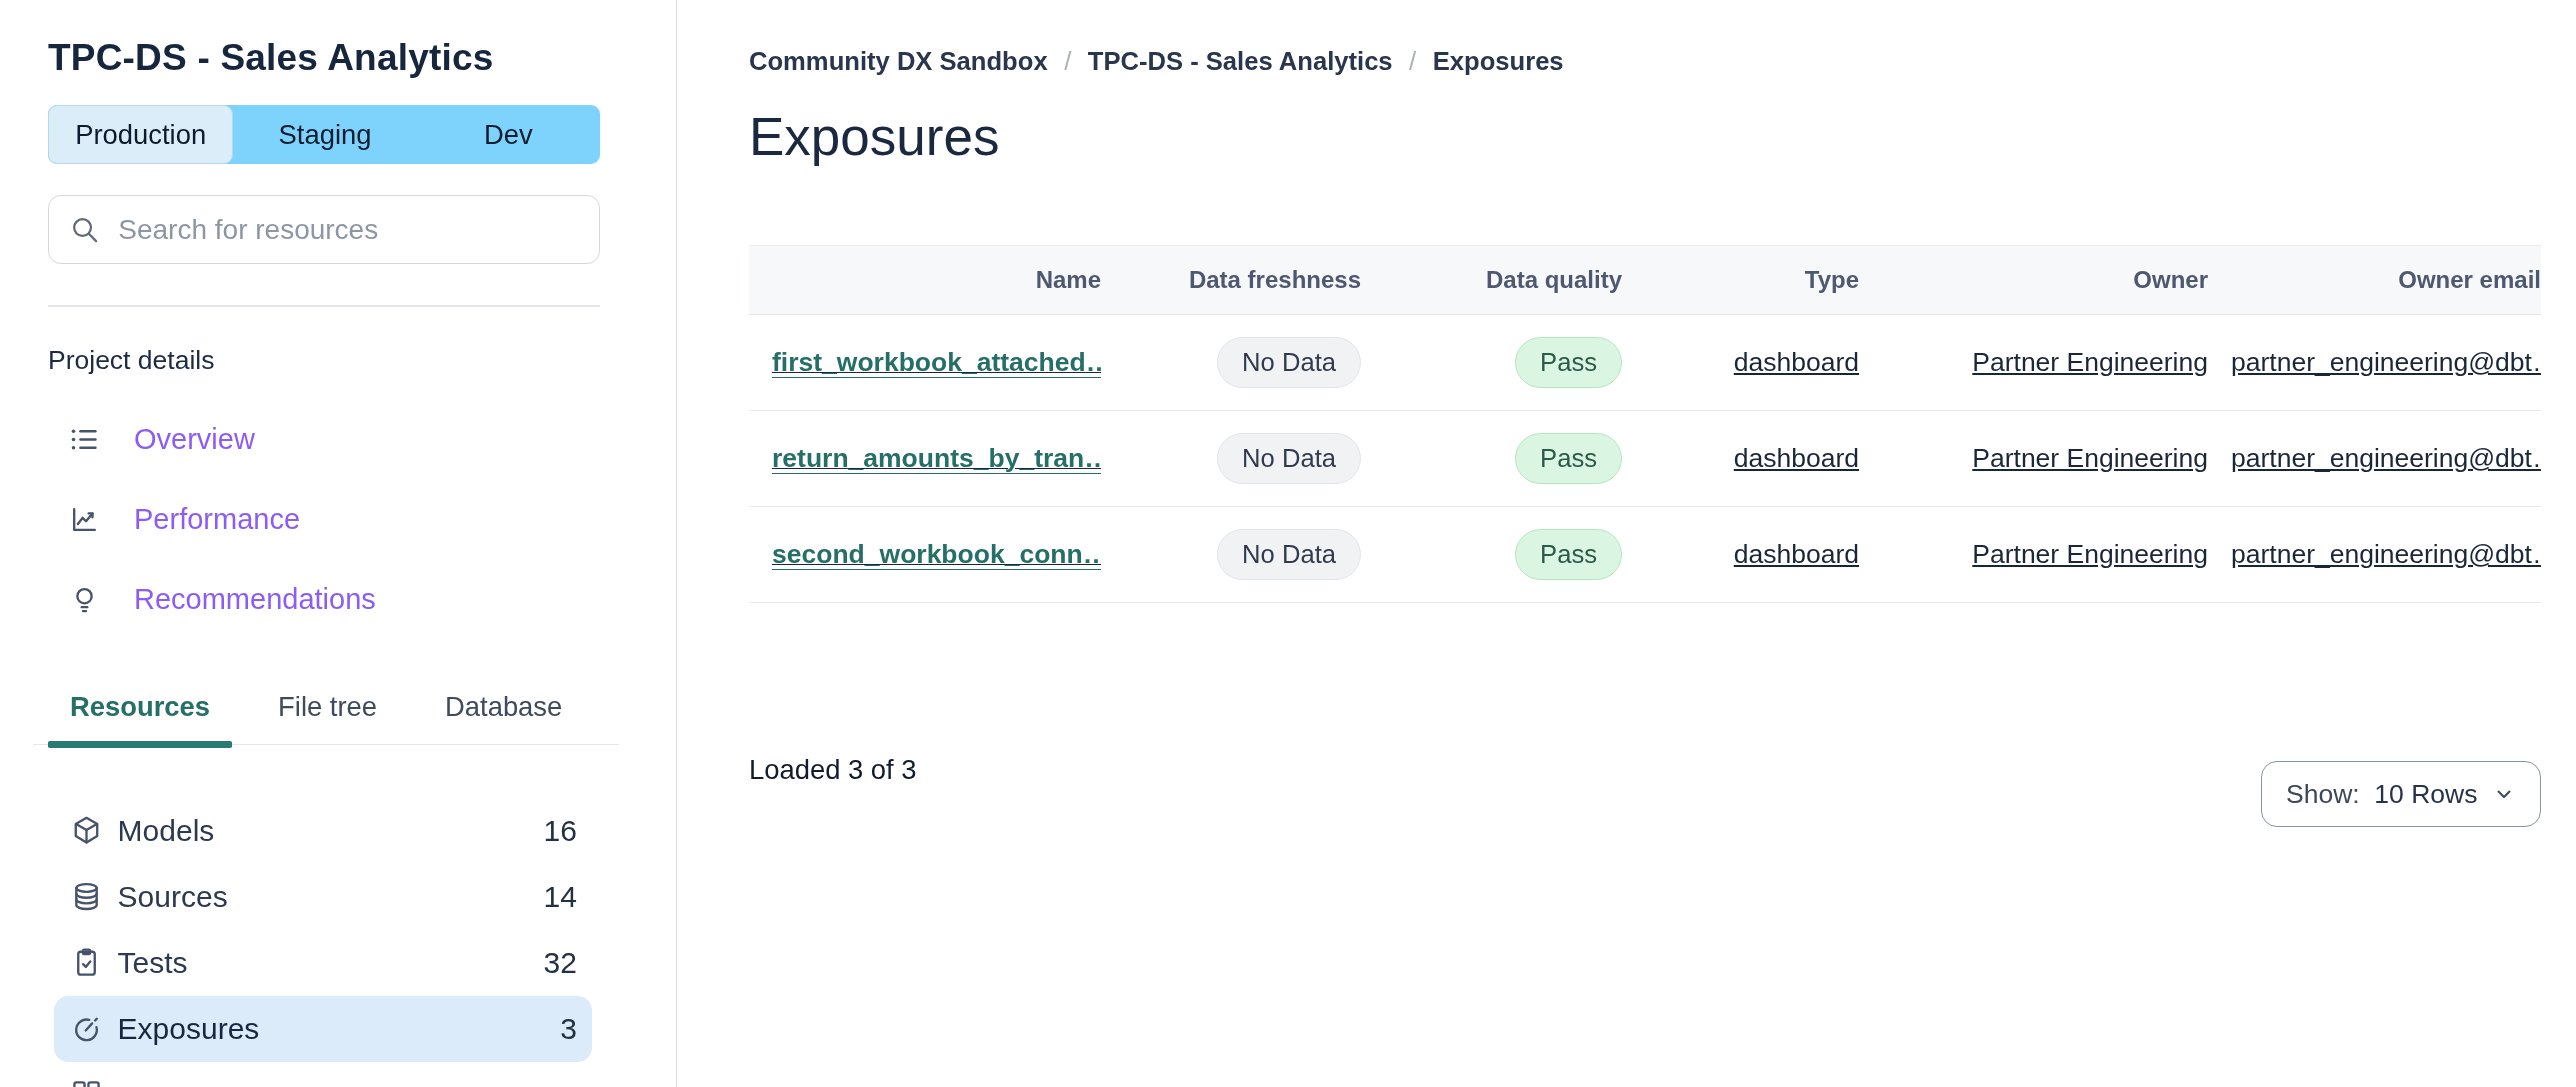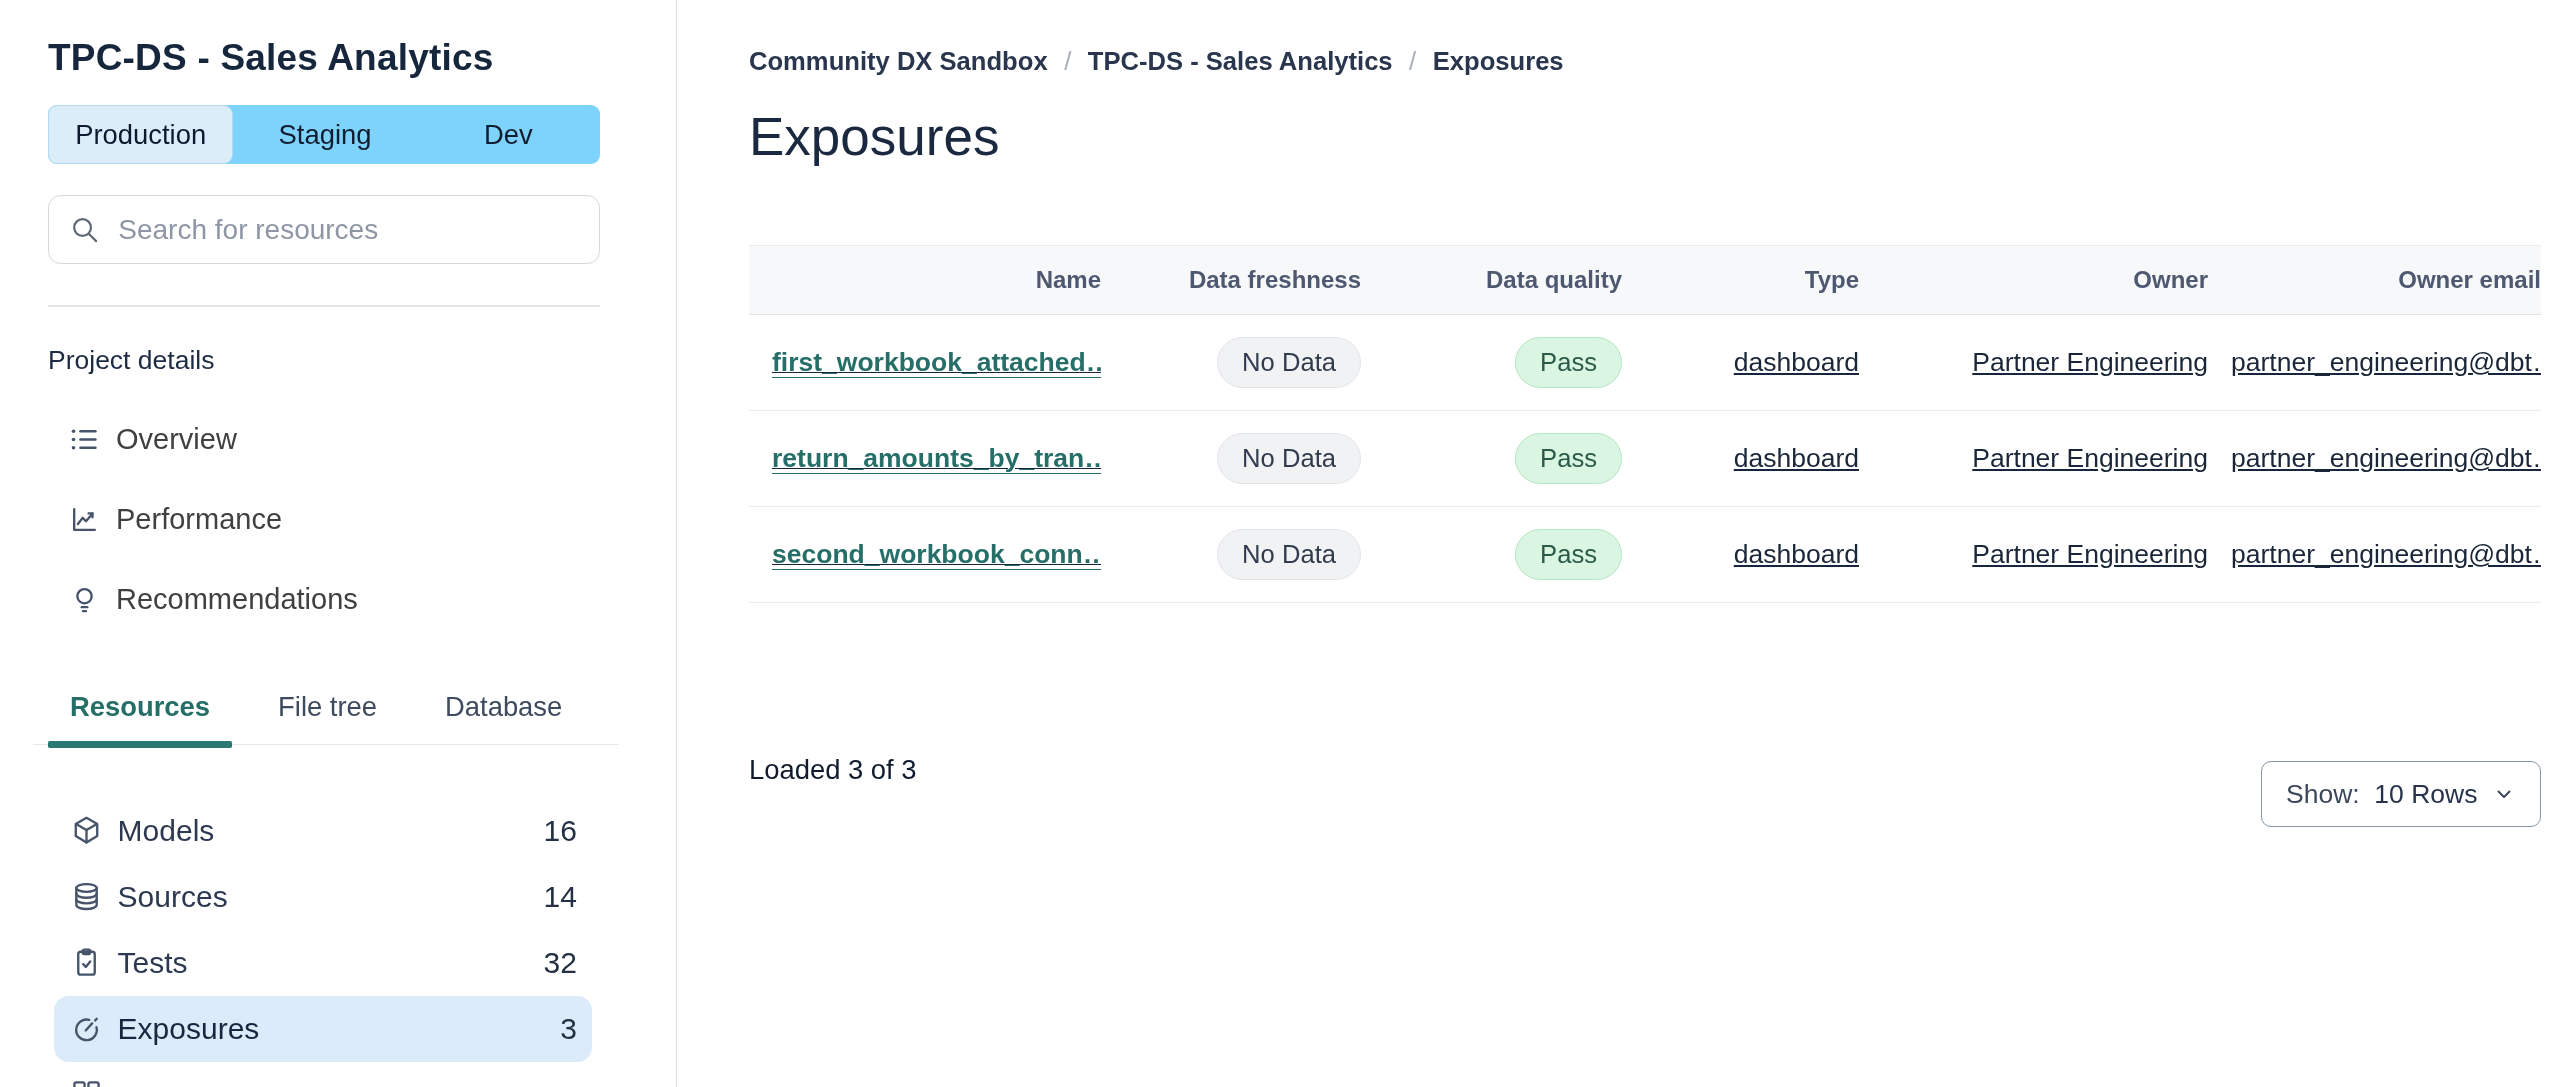--- a/index.html
+++ b/index.html
@@ -38,22 +38,22 @@
   .search-box .icon { width:31px; height:31px; color:#5f6876; flex:0 0 auto; }
   .search-box input {
     border:none; outline:none; flex:1; font-size:28px; color:#be185d;
     font-family:inherit; background:transparent;
   }
   .search-box input::placeholder { color:#8e96a5; }
   .side-divider { margin-top:41px; width:552px; height:1.8px; background:#e3e5e9; }
   .section-label { margin-top:38px; font-size:26.5px; line-height:31px; color:#1d2b42; }
   .side-nav { margin-top:24px; }
   .nav-item {
-    height:80px; display:flex; align-items:center; gap:15px; padding-left:20px;
-    color:#404040; cursor:pointer;
+    height:80px; display:flex; align-items:center; gap:33px; padding-left:20px;
+    color:#8b5cf6; cursor:pointer;
   }
   .nav-item .icon { width:33px; height:33px; color:#46536a; }
   .nav-item .nav-label { font-size:29px; }
 
   .explorer-tabs {
     margin-top:46px; margin-left:-14.6px; width:586px; height:59px;
     display:flex; position:relative; border-bottom:1.8px solid #e7e8eb;
   }
   .explorer-tab {
     padding:0 22px; display:flex; align-items:flex-start; justify-content:center;
@@ -108,21 +108,21 @@
   .badge-nodata { background:#f1f2f4; border:1.8px solid #e3e4e8; color:#323b4e; }
   .badge-pass { background:#daf5e2; border:1.8px solid #b2e6c2; color:#2a5a48; }
   .cell-text { font-size:26.5px; color:#1b2738; }
 
   .table-footer {
     margin-top:0; width:1792px; display:flex; justify-content:space-between;
     align-items:center; position:relative; top:133px; height:68px;
   }
   .loaded-text { font-size:27.4px; color:#101b2d; }
   .show-btn {
-    height:66px; padding:0 24px; border:1.8px solid #8894a6; border-radius:10px;
+    height:66px; padding:0 24px; border:1.8px solid #8894a6; border-radius:16px;
     background:#fff; display:flex; align-items:center; gap:14.6px; cursor:pointer;
     font-family:inherit;
     margin-top:48px;
   }
   .show-label { font-size:26.5px; color:#3c4759; }
   .show-value { font-size:26.5px; color:#27334a; }
   .show-btn .icon { width:24px; height:24px; color:#3c4759; stroke-width:2; }
 </style>
 </head>
 <body>

